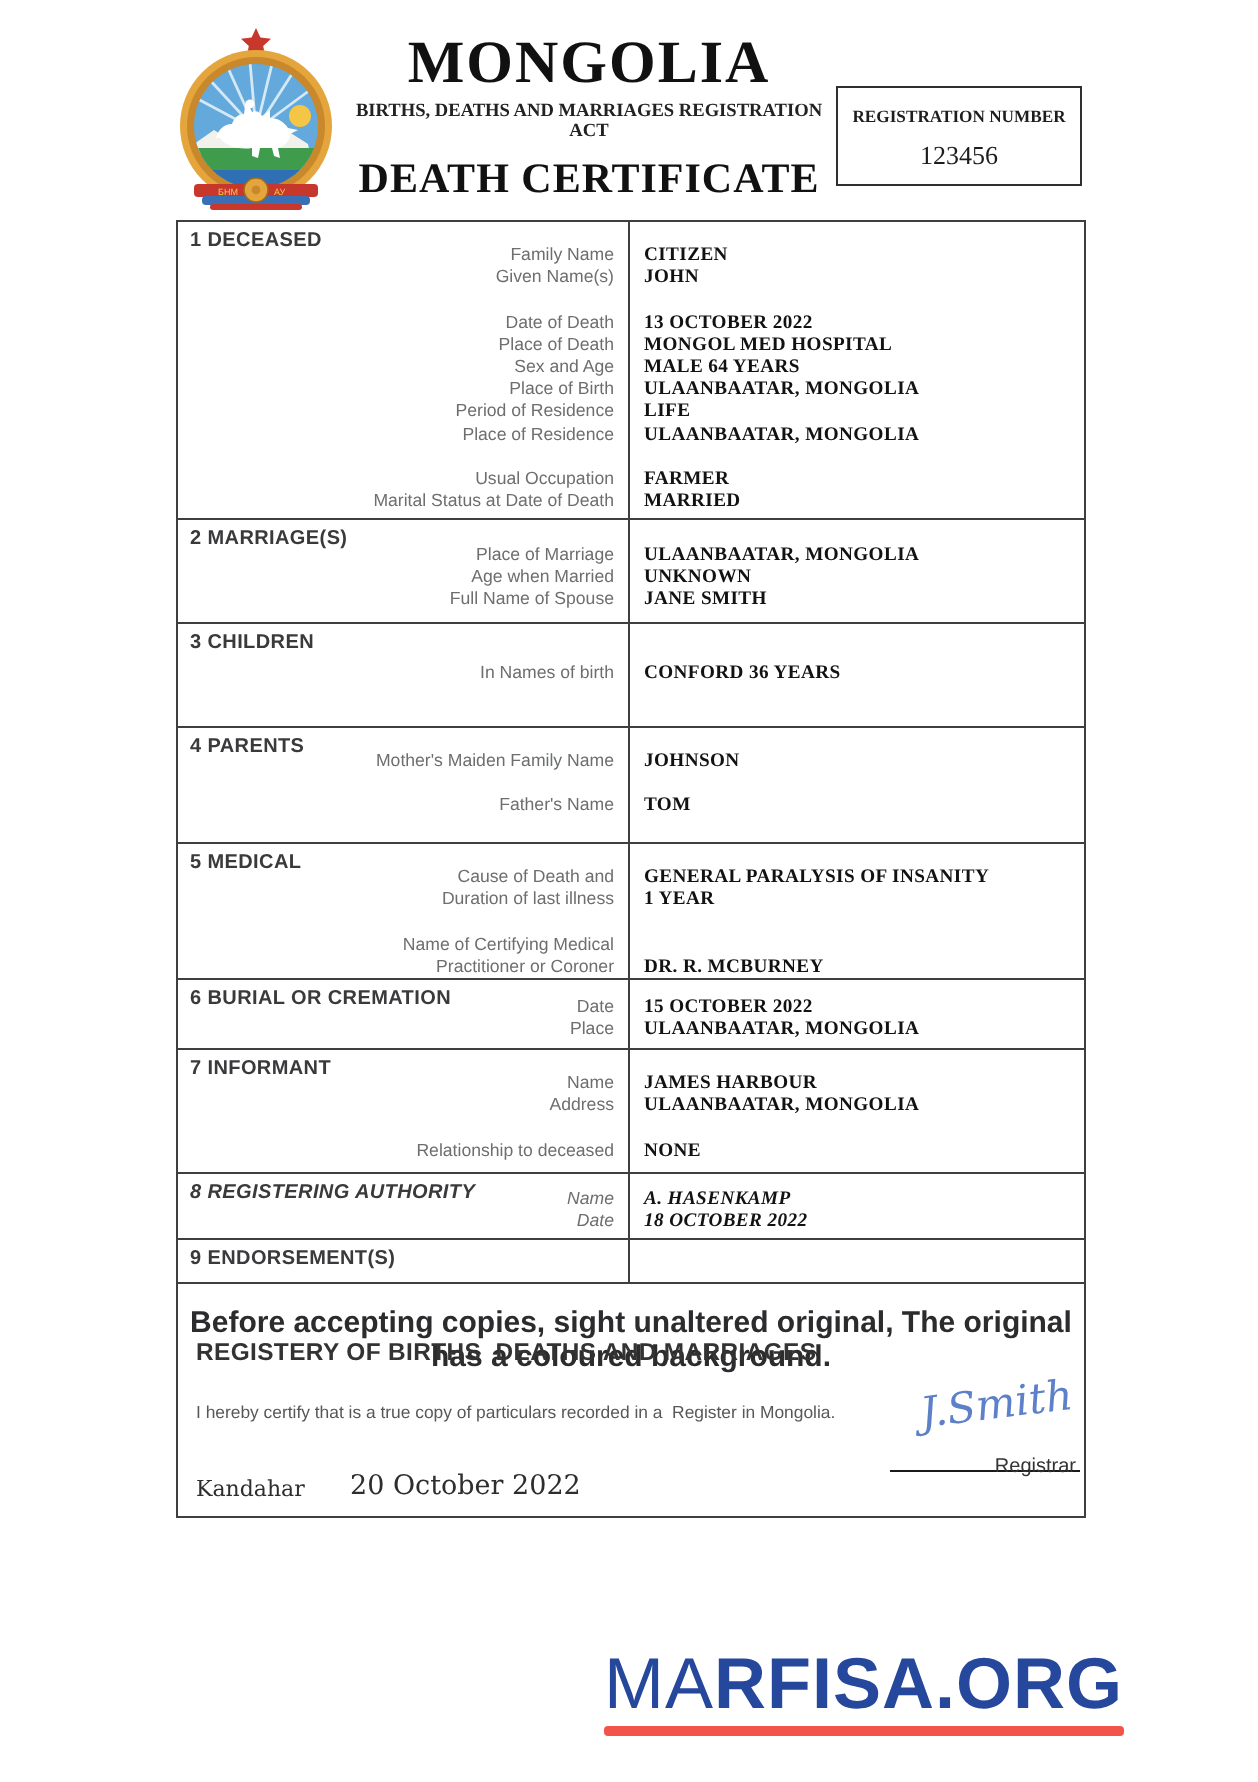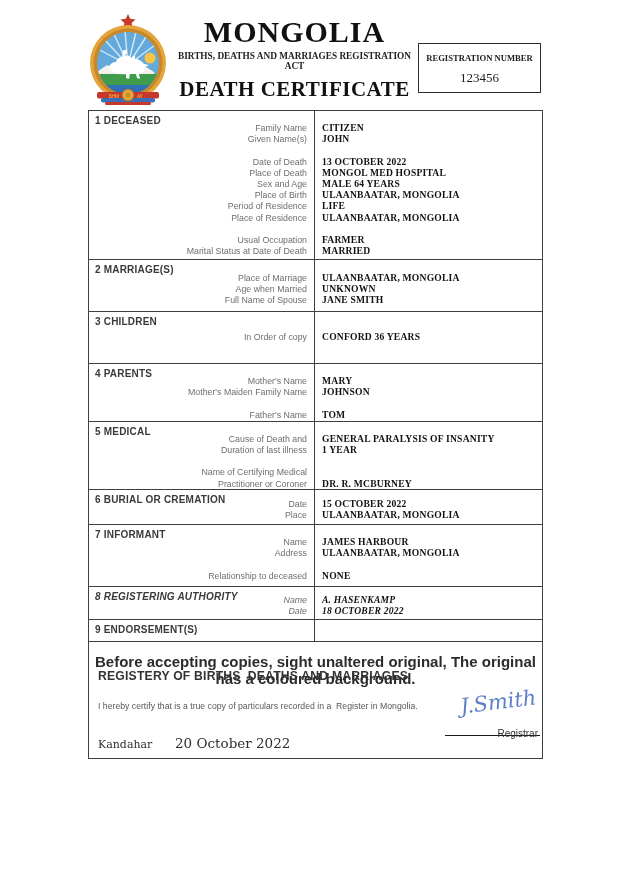--- a/index.html
+++ b/index.html
@@ -185,33 +185,29 @@
           <div class="flbl">Full Name of Spouse</div>
           <div class="fval">JANE SMITH</div>
         </div>
     </div>
   </div>
 
   <div class="section s3 with-div">
     <div class="sec-title">3 CHILDREN</div>
     <div class="rows p19">
       <div class="frow">
-          <div class="flbl">In Order of copy</div>
+          <div class="flbl">In Names of birth</div>
           <div class="fval">CONFORD 36 YEARS</div>
         </div>
     </div>
   </div>
 
   <div class="section s4 with-div">
     <div class="sec-title">4 PARENTS</div>
     <div class="rows p11">
-      <div class="frow">
-          <div class="flbl">Mother's Name</div>
-          <div class="fval">MARY</div>
-        </div>
       <div class="frow">
           <div class="flbl">Mother's Maiden Family Name</div>
           <div class="fval">JOHNSON</div>
         </div>
       <div class="frow">
           <div class="flbl"></div>
           <div class="fval"></div>
         </div>
       <div class="frow">
           <div class="flbl">Father's Name</div>
@@ -307,14 +303,15 @@
     <div class="sig-text">J.Smith</div>
     <div class="sig-line"></div>
     <div class="registrar">Registrar</div>
     <div class="place">Kandahar</div>
     <div class="issue-date">20 October 2022</div>
   </div>
 
 </div>
 
 <div class="logo">
+  <div class="logo-text"><span class="lt-light">MA</span><span class="lt-bold">RFISA.ORG</span></div>
   <div class="logo-underline"></div>
 </div>
 
 </body></html>

